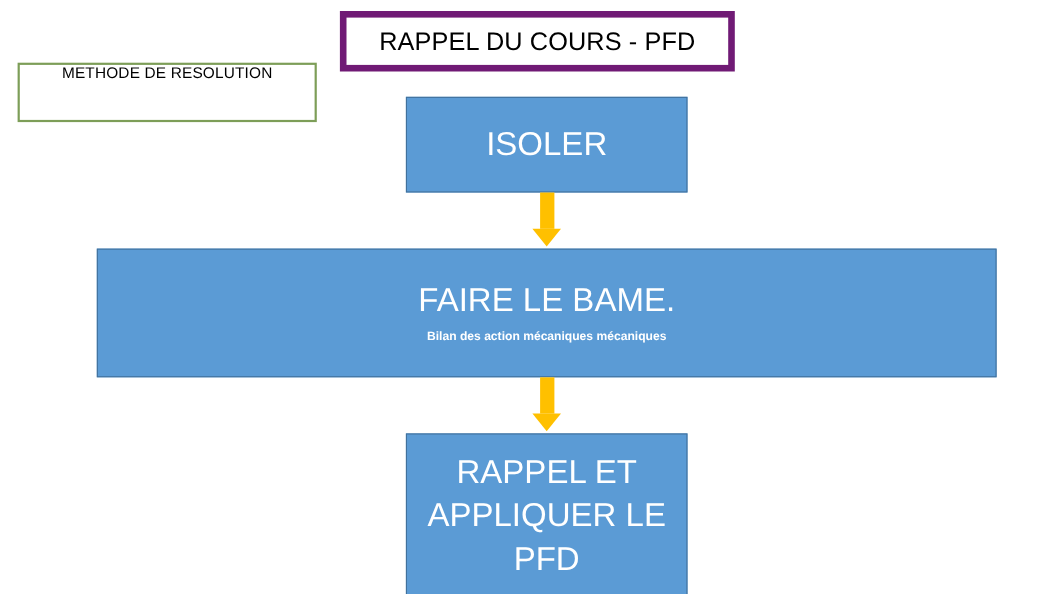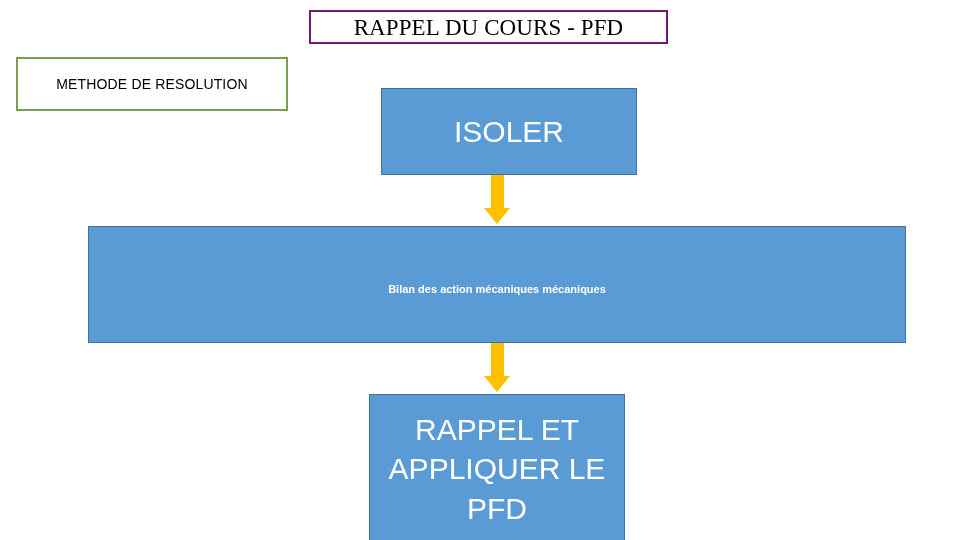--- a/index.html
+++ b/index.html
@@ -19,49 +19,48 @@
     height: 540px;
     background: #ffffff;
   }
 
   
   .title-box {
     position: absolute;
     left: 309px;
     top: 10px;
     width: 359px;
-    height: 34px;
-    border: 2px solid #701a75;
+    height: 55px;
+    border: 6px solid #701a75;
     background: #ffffff;
     box-sizing: border-box;
     display: flex;
     align-items: center;
     justify-content: center;
-    font-family: Liberation Serif, serif;
   }
   .title-box .title-text {
     font-size: 23px;
     color: #000000;
     letter-spacing: 0.1px;
     white-space: nowrap;
     line-height: 1;
   }
 
   
   .method-box {
     position: absolute;
     left: 16px;
     top: 57px;
     width: 272px;
     height: 54px;
     border: 2px solid #7d9e58;
     background: #ffffff;
     box-sizing: border-box;
     display: flex;
-    align-items: center;
+    align-items: flex-start;
     justify-content: center;
   }
   .method-box .method-text {
     font-size: 14px;
     color: #000000;
     white-space: nowrap;
     letter-spacing: 0.15px;
     line-height: 1;
   }
 
@@ -72,21 +71,21 @@
     border: 1px solid #41719c;
     box-sizing: border-box;
     display: flex;
     flex-direction: column;
     align-items: center;
     justify-content: center;
     color: #ffffff;
     text-align: center;
   }
   .box-isoler {
-    left: 381px;
+    left: 369px;
     top: 88px;
     width: 256px;
     height: 87px;
   }
   .box-isoler .box-title {
     font-size: 30px;
     line-height: 1.1;
     color: #ffffff;
   }
 
@@ -172,20 +171,21 @@
   <div class="blue-box box-isoler">
     <span class="box-title">ISOLER</span>
   </div>
 
   <div class="arrow arrow-1">
     <div class="shaft"></div>
     <div class="head"></div>
   </div>
 
   <div class="blue-box box-bame">
+    <span class="box-title">FAIRE LE BAME.</span>
     <span class="box-sub">Bilan des action mécaniques mécaniques</span>
   </div>
 
   <div class="arrow arrow-2">
     <div class="shaft"></div>
     <div class="head"></div>
   </div>
 
   <div class="blue-box box-pfd">
     <span class="box-title">RAPPEL ET APPLIQUER LE PFD</span>

